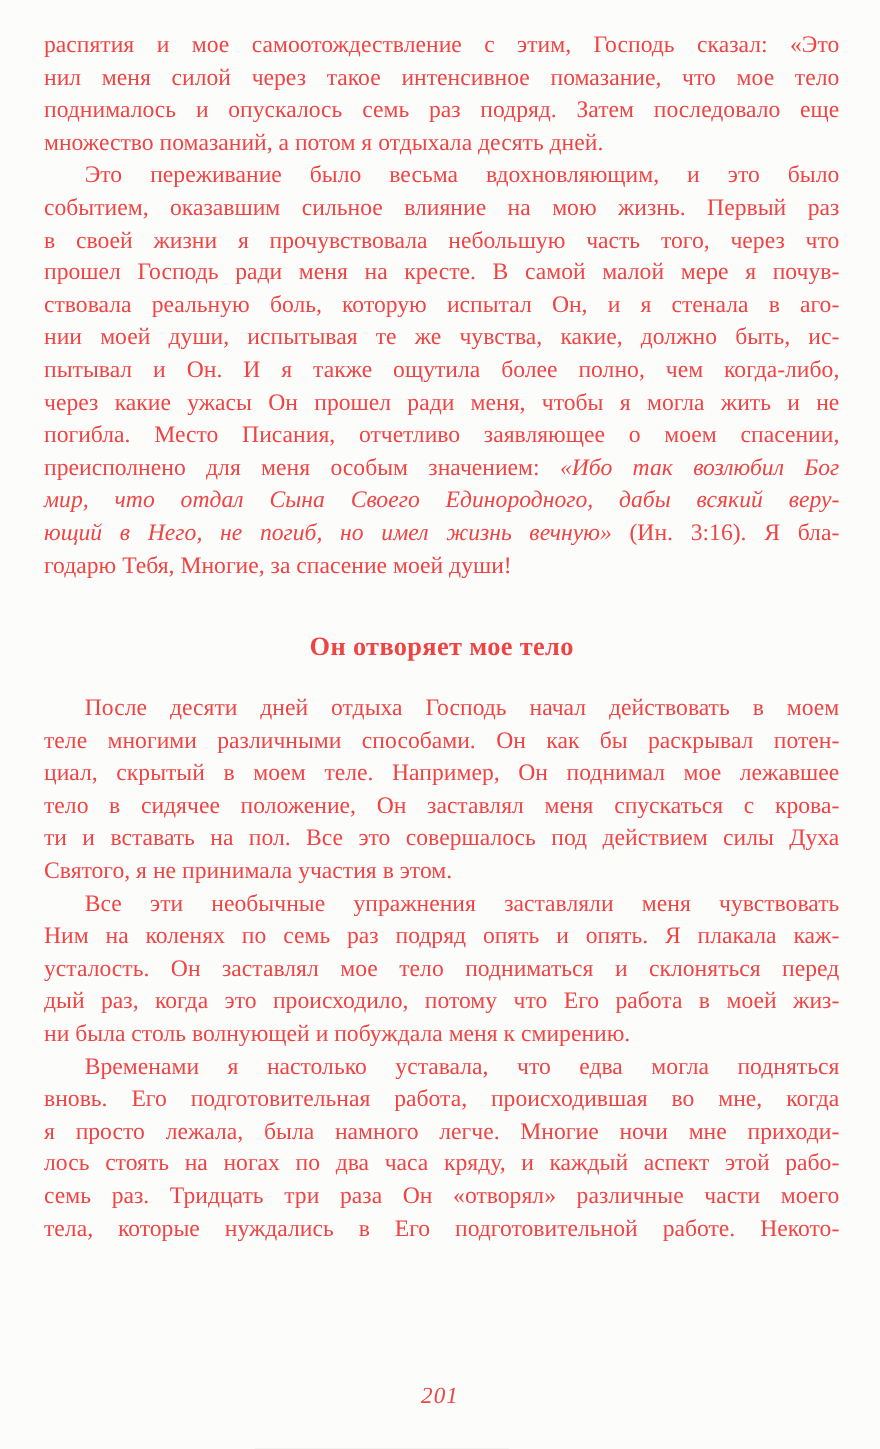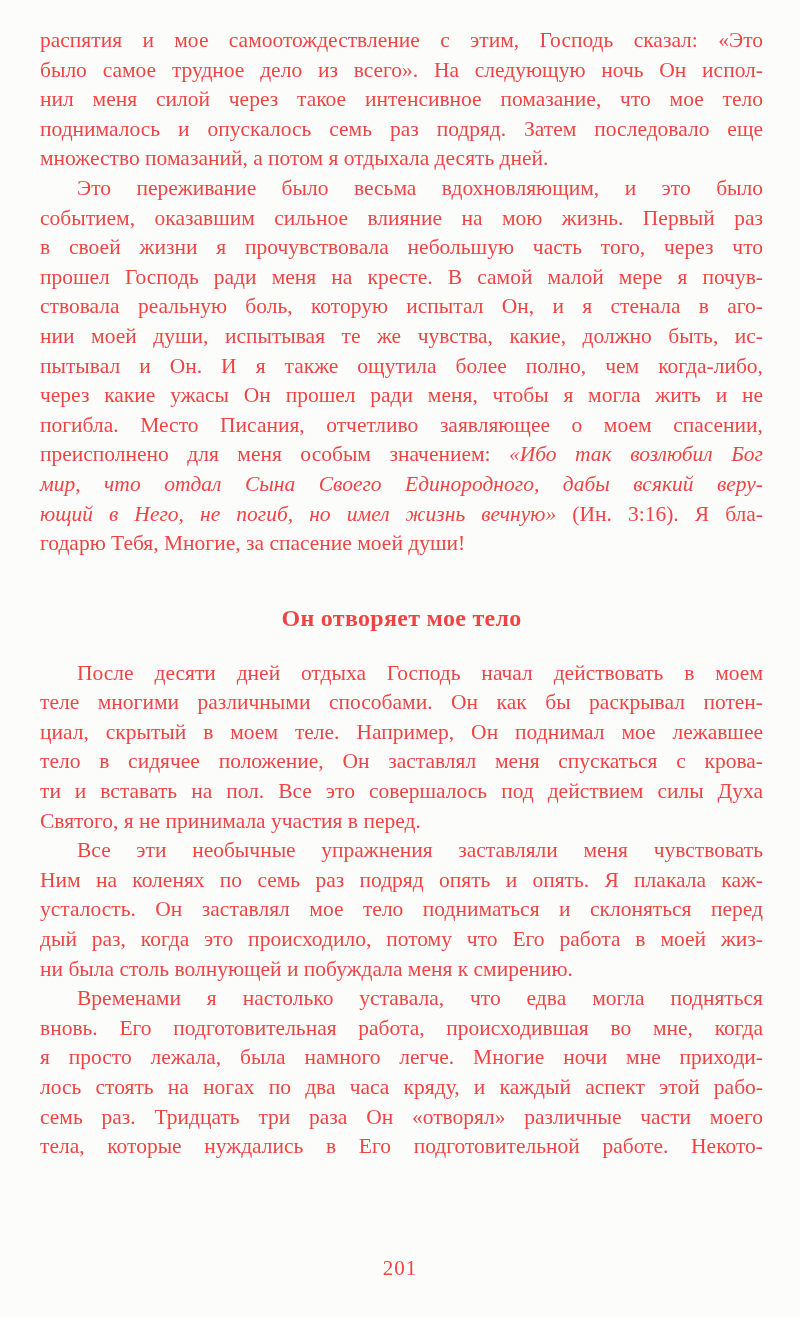--- a/index.html
+++ b/index.html
@@ -47,30 +47,30 @@
     letter-spacing: 0.3px;
   }
   .page-number {
     position: absolute;
     top: 1256px;
     left: 0;
     width: 100%;
     text-align: center;
     font-size: 21px;
     letter-spacing: 1px;
+    font-style: italic;
   }
 </style>
 </head>
 <body>
 
 <div class="page">
   <div class="text-block" id="text-block">
       <div class="paragraph">
         <div class="line">распятия и мое самоотождествление с этим, Господь сказал: «Это</div>
-        <div class="line">было самое трудное дело из всего». На следующую ночь Он испол-</div>
         <div class="line">нил меня силой через такое интенсивное помазание, что мое тело</div>
         <div class="line">поднималось и опускалось семь раз подряд. Затем последовало еще</div>
         <div class="line last">множество помазаний, а потом я отдыхала десять дней.</div>
       </div>
       <div class="paragraph">
         <div class="line indent">Это переживание было весьма вдохновляющим, и это было</div>
         <div class="line">событием, оказавшим сильное влияние на мою жизнь. Первый раз</div>
         <div class="line">в своей жизни я прочувствовала небольшую часть того, через что</div>
         <div class="line">прошел Господь ради меня на кресте. В самой малой мере я почув-</div>
         <div class="line">ствовала реальную боль, которую испытал Он, и я стенала в аго-</div>
@@ -83,21 +83,21 @@
         <div class="line"><span class="italic">ющий в Него, не погиб, но имел жизнь вечную»</span><span> (Ин. 3:16). Я бла-</span></div>
         <div class="line last">годарю Тебя, Многие, за спасение моей души!</div>
       </div>
       <h2 class="section-heading">Он отворяет мое тело</h2>
       <div class="paragraph">
         <div class="line indent">После десяти дней отдыха Господь начал действовать в моем</div>
         <div class="line">теле многими различными способами. Он как бы раскрывал потен-</div>
         <div class="line">циал, скрытый в моем теле. Например, Он поднимал мое лежавшее</div>
         <div class="line">тело в сидячее положение, Он заставлял меня спускаться с крова-</div>
         <div class="line">ти и вставать на пол. Все это совершалось под действием силы Духа</div>
-        <div class="line last">Святого, я не принимала участия в перед.</div>
+        <div class="line last">Святого, я не принимала участия в этом.</div>
       </div>
       <div class="paragraph">
         <div class="line indent">Все эти необычные упражнения заставляли меня чувствовать</div>
         <div class="line">Ним на коленях по семь раз подряд опять и опять. Я плакала каж-</div>
         <div class="line">усталость. Он заставлял мое тело подниматься и склоняться перед</div>
         <div class="line">дый раз, когда это происходило, потому что Его работа в моей жиз-</div>
         <div class="line last">ни была столь волнующей и побуждала меня к смирению.</div>
       </div>
       <div class="paragraph">
         <div class="line indent">Временами я настолько уставала, что едва могла подняться</div>

